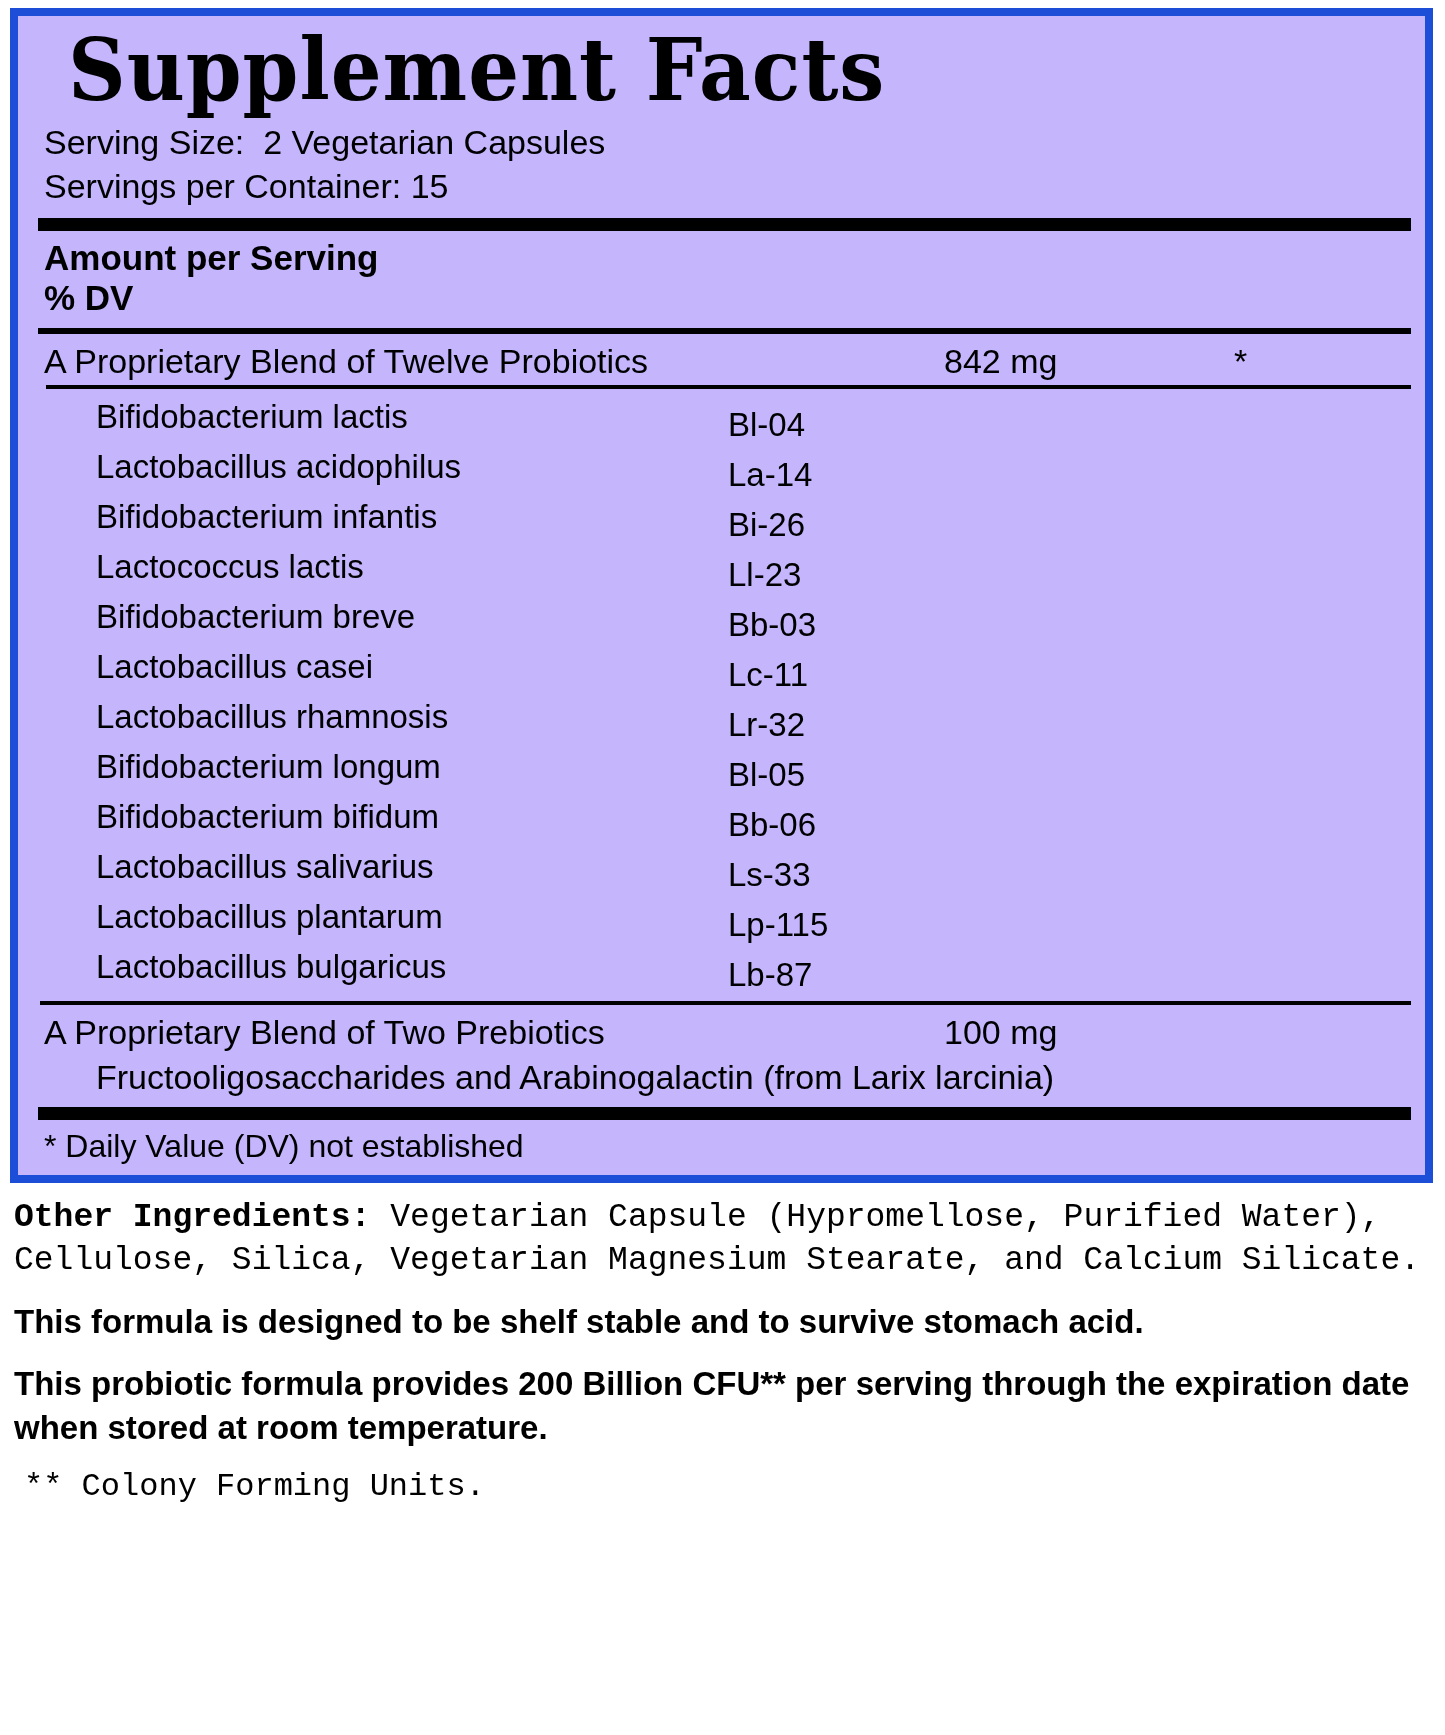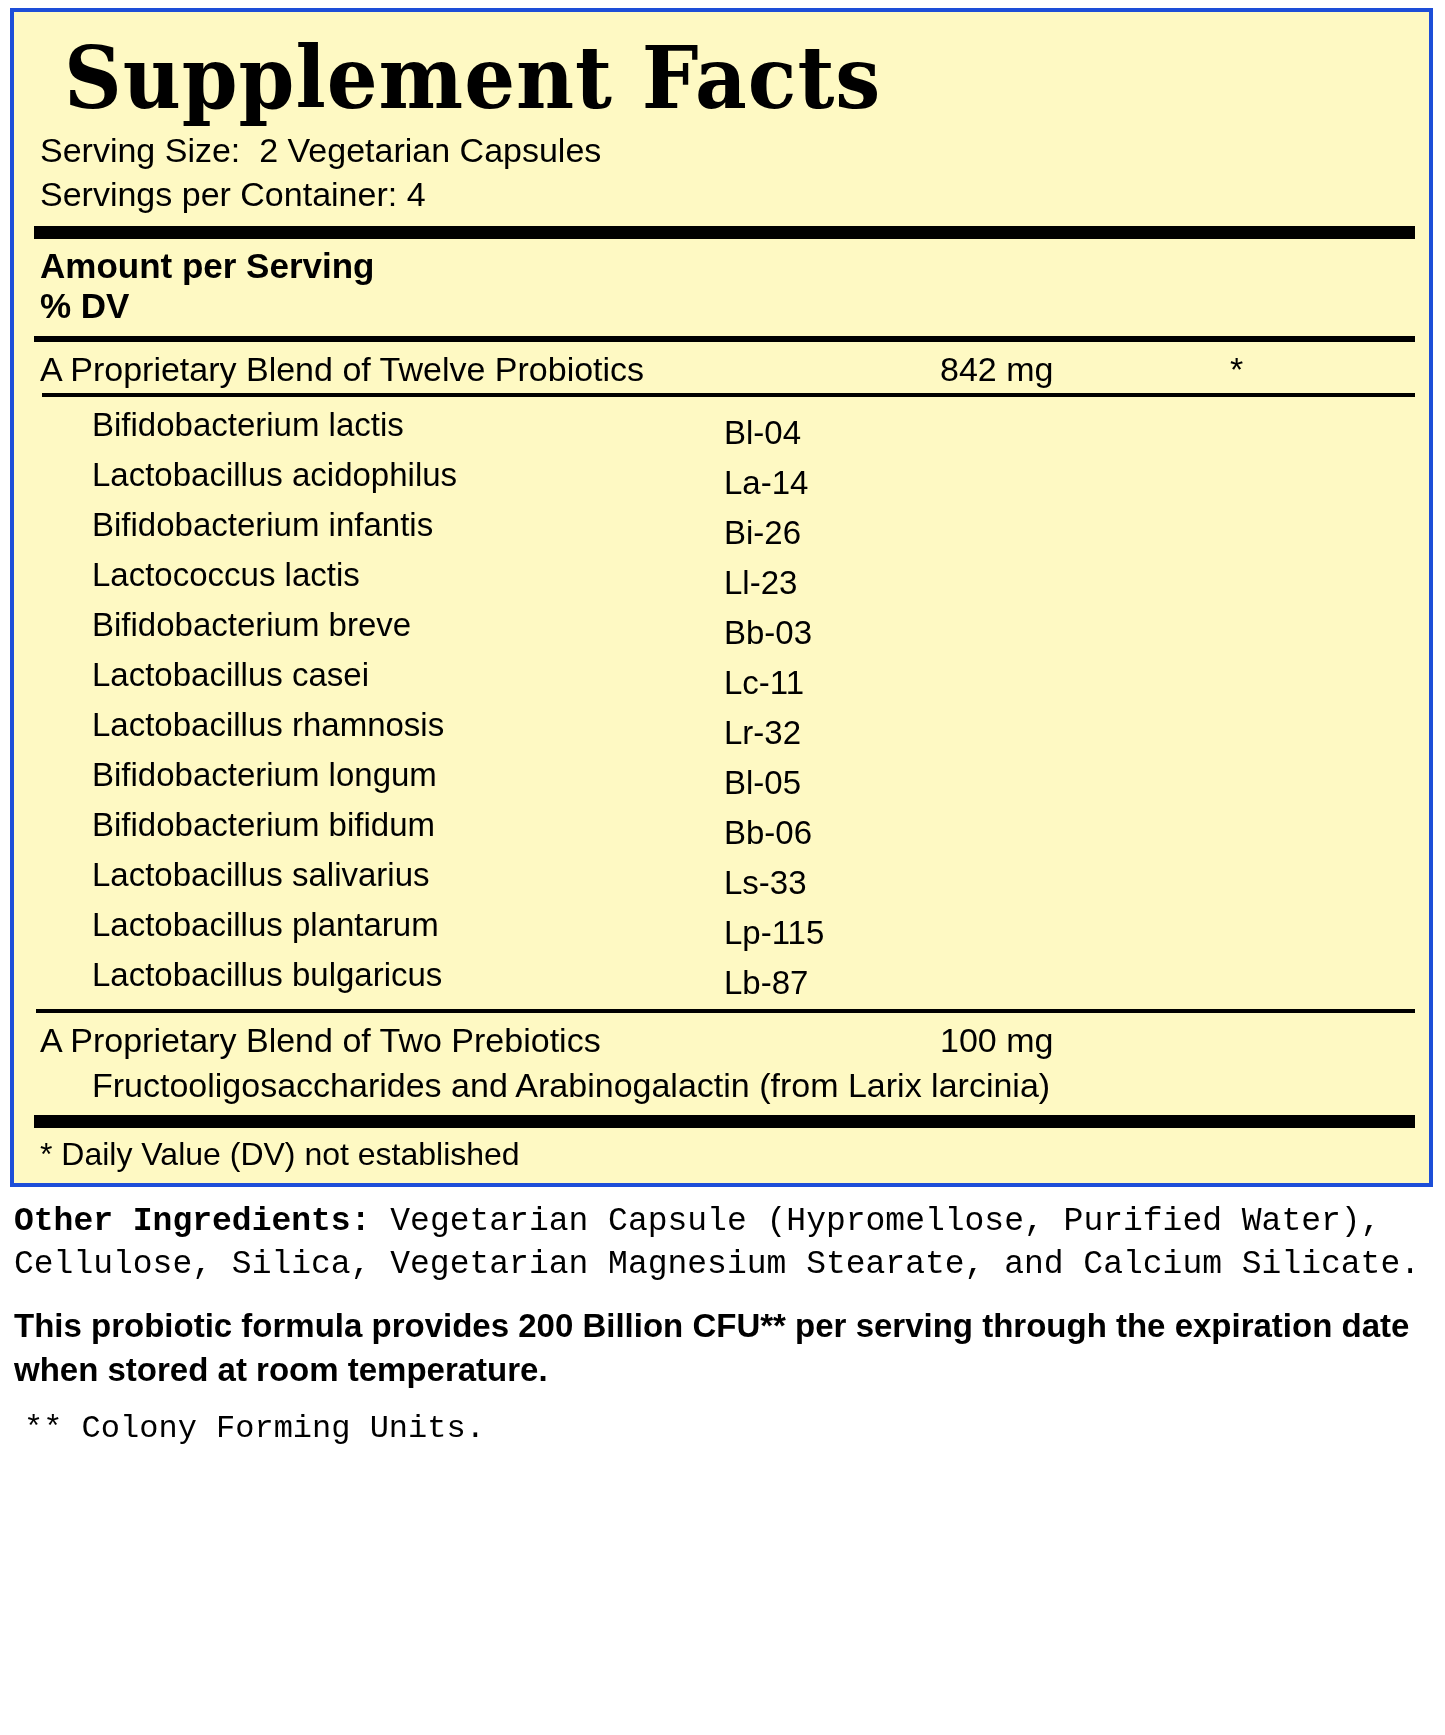--- a/index.html
+++ b/index.html
@@ -19,23 +19,23 @@
     position: relative;
     width: 1445px;
     height: 1735px;
     box-sizing: border-box;
     padding: 8px 12px 0 10px;
   }
 
   
   .sf-panel {
     box-sizing: border-box;
-    border: 4px solid #1d4ed8;
-    padding: 22px 14px 10px 20px;
-    background: #fef9c3;
+    border: 8px solid #1d4ed8;
+    padding: 10px 14px 10px 20px;
+    background: #c4b5fd;
   }
 
   .sf-title {
     font-family: "DejaVu Serif", "Liberation Serif", serif;
     font-weight: 700;
     font-size: 86px;
     line-height: 0.98;
     letter-spacing: 1px;
     margin: 2px 0 8px 30px;
     white-space: nowrap;
@@ -163,21 +163,21 @@
 </head>
 <body>
 
 <div class="page">
 
   <div class="sf-panel">
 
     <div class="sf-title">Supplement Facts</div>
 
     <div class="sf-serving">Serving Size:  2 Vegetarian Capsules</div>
-    <div class="sf-serving">Servings per Container: 4</div>
+    <div class="sf-serving">Servings per Container: 15</div>
 
     <div class="rule-thick"></div>
 
     <div class="amount-row">
       <span>Amount per Serving</span>
       <span class="dv">% DV</span>
     </div>
 
     <div class="rule-med"></div>
 
@@ -257,20 +257,21 @@
     <div class="footnote">* Daily Value (DV) not established</div>
 
   </div>
 
   <div class="below">
 
     <div class="other-ing">
       <b>Other Ingredients:</b><span>  Vegetarian Capsule (Hypromellose, Purified Water), Cellulose, Silica, Vegetarian Magnesium Stearate, and Calcium Silicate.</span>
     </div>
 
+    <div class="bold-para">This formula is designed to be shelf stable and to survive stomach acid.</div>
 
     <div class="bold-para">This probiotic formula provides 200 Billion CFU** per serving through the expiration date when stored at room temperature.</div>
 
     <div class="cfu-note">** Colony Forming Units.</div>
 
   </div>
 
 </div>
 
 </body></html>

